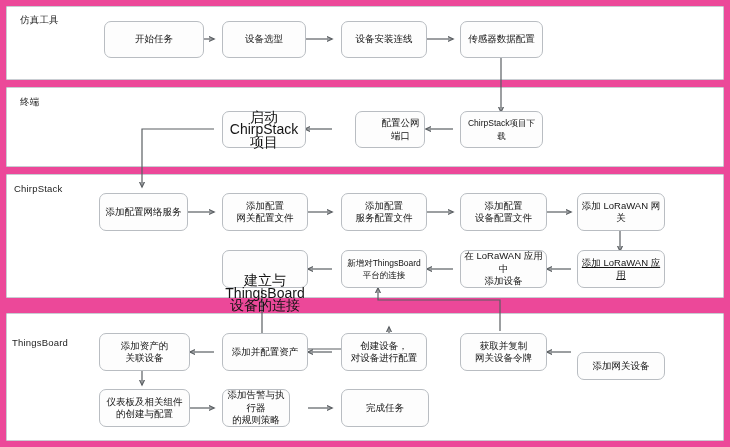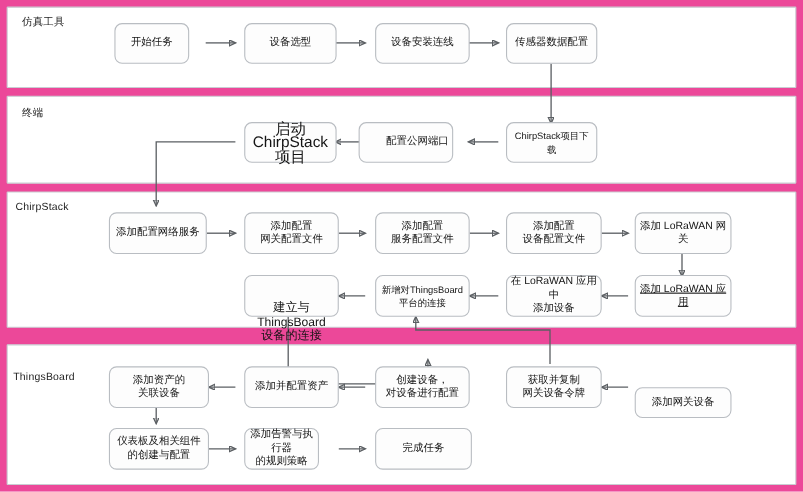--- a/index.html
+++ b/index.html
@@ -106,37 +106,37 @@
 
     <path d="M332,352 L308,352" marker-end="url(#ah)"></path>
     <path d="M214,352 L190,352" marker-end="url(#ah)"></path>
 
     <path d="M142,371 L142,385" marker-end="url(#ah)"></path>
 
     <path d="M190,408 L214,408" marker-end="url(#ah)"></path>
     <path d="M308,408 L332,408" marker-end="url(#ah)"></path>
   </svg>
 
-  <div class="node" style="left:104px;top:21px;width:68px;height:37px;">
+  <div class="node" style="left:104px;top:21px;width:100px;height:37px;">
     <span>开始任务</span>
   </div>
   <div class="node" style="left:222px;top:21px;width:84px;height:37px;">
     <span>设备选型</span>
   </div>
   <div class="node" style="left:341px;top:21px;width:86px;height:37px;">
     <span>设备安装连线</span>
   </div>
   <div class="node" style="left:460px;top:21px;width:83px;height:37px;">
     <span>传感器数据配置</span>
   </div>
 
   <div class="node" style="left:460px;top:111px;width:83px;height:37px;">
     <span style="font-size:8.5px;">ChirpStack项目下载</span>
   </div>
-  <div class="node" style="left:326px;top:111px;width:86px;height:37px;padding-left:24px;">
+  <div class="node" style="left:355px;top:111px;width:70px;height:37px;padding-left:24px;">
     <span>配置公网端口</span>
   </div>
   <div class="node" style="left:222px;top:111px;width:84px;height:37px;">
     <span style="font-size:14px;">启动ChirpStack项目</span>
   </div>
 
   <div class="node" style="left:99px;top:193px;width:89px;height:38px;">
     <span>添加配置网络服务</span>
   </div>
   <div class="node" style="left:222px;top:193px;width:86px;height:38px;">
@@ -154,21 +154,21 @@
   <div class="node" style="left:577px;top:250px;width:88px;height:38px;text-decoration:underline;">
     <span>添加 LoRaWAN 应用</span>
   </div>
   <div class="node" style="left:460px;top:250px;width:87px;height:38px;">
     <span>在 LoRaWAN 应用中<br>添加设备</span>
   </div>
   <div class="node" style="left:341px;top:250px;width:86px;height:38px;">
     <span style="font-size:8.5px;">新增对ThingsBoard<br>平台的连接</span>
   </div>
   <div class="node" style="left:222px;top:250px;width:86px;height:38px;">
-    <span style="font-size:11px;margin-top:48px;">建立与ThingsBoard<br>设备的连接</span>
+    <span style="font-size:14px;margin-top:48px;">建立与ThingsBoard<br>设备的连接</span>
   </div>
 
   <div class="node" style="left:577px;top:316px;width:88px;height:28px;margin-top:36px;">
     <span>添加网关设备</span>
   </div>
   <div class="node" style="left:460px;top:333px;width:87px;height:38px;">
     <span>获取并复制<br>网关设备令牌</span>
   </div>
   <div class="node" style="left:341px;top:333px;width:86px;height:38px;">
     <span>创建设备，<br>对设备进行配置</span>

